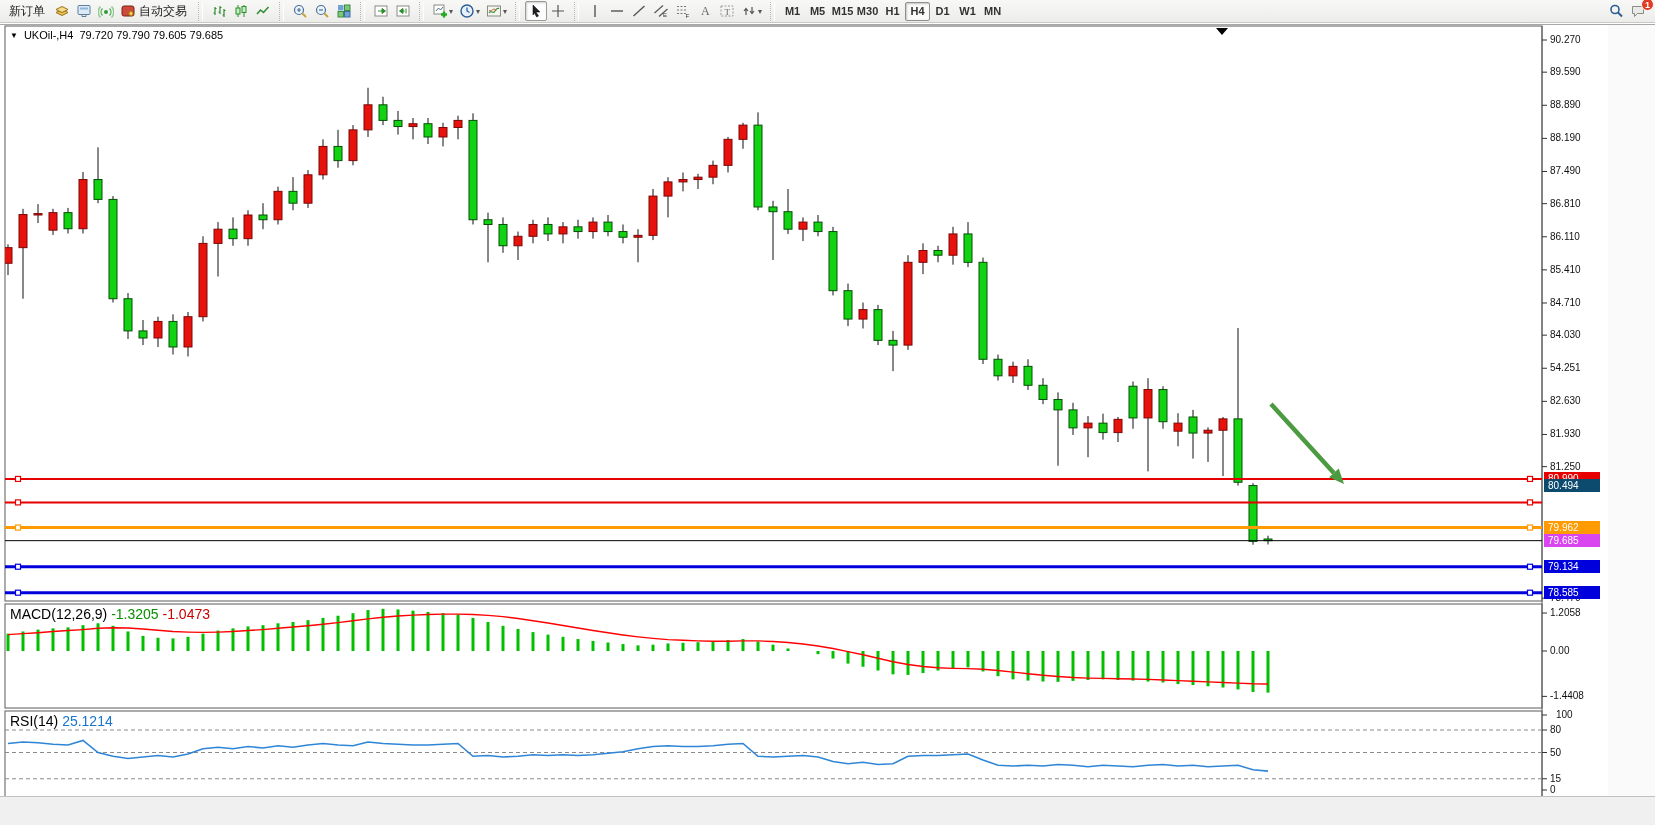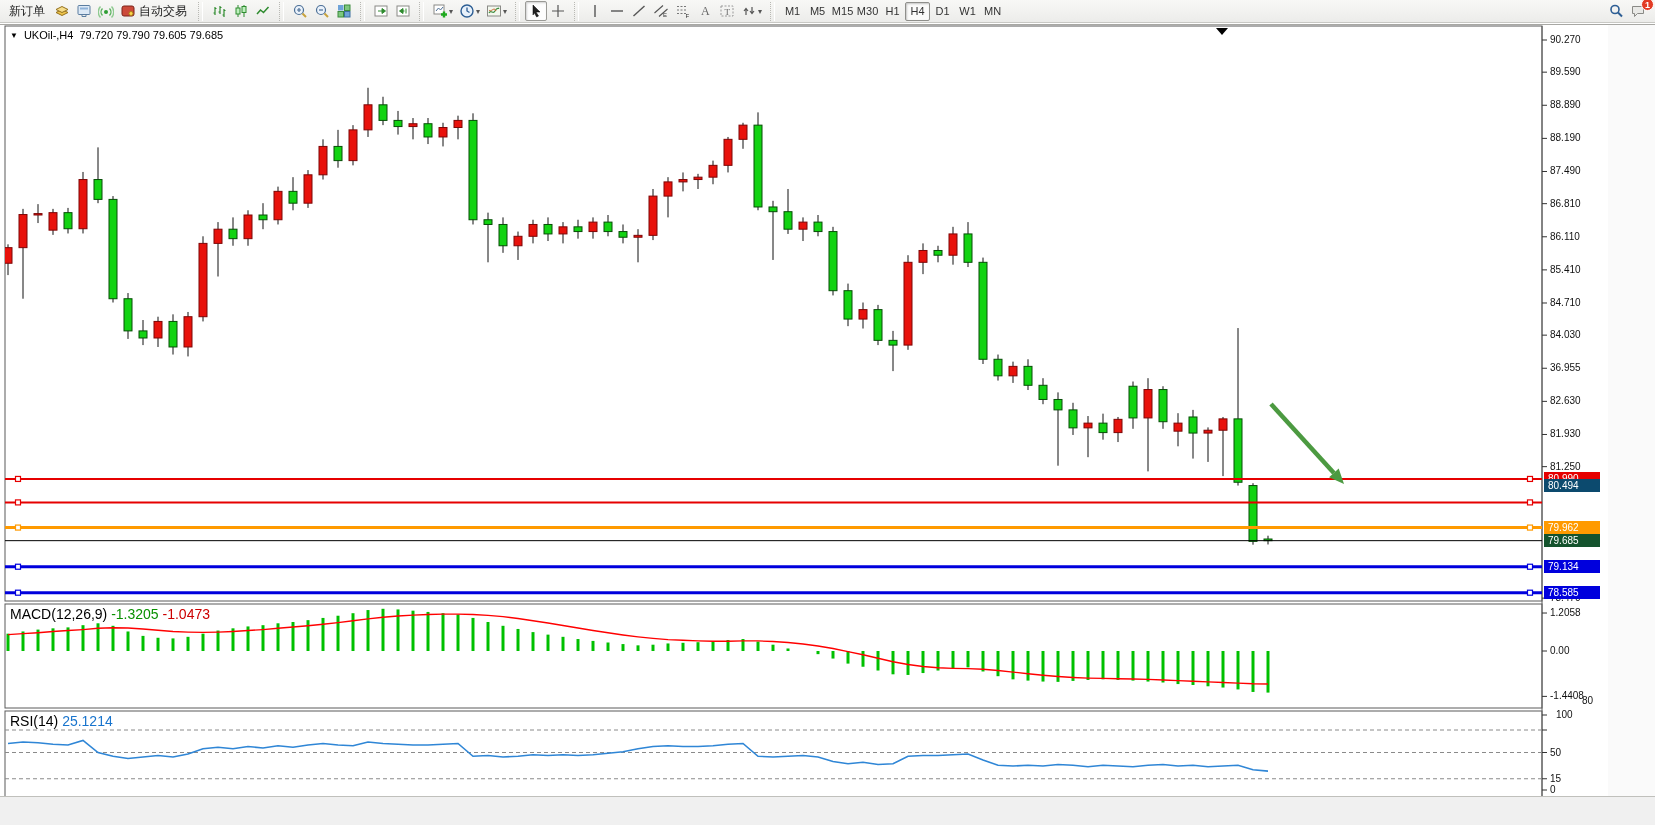--- a/index.html
+++ b/index.html
@@ -16,21 +16,21 @@
     border-left:1px dotted #b9b9b4; border-right:1px solid #fff; }
   .tb-btn { display:flex; align-items:center; justify-content:center;
     min-width:22px; height:20px; padding:0 2px; border:1px solid transparent;
     border-radius:2px; cursor:default; }
   .tb-btn.pressed { border:1px solid #9a9a96; background:#fdfdfd;
     box-shadow:inset 1px 1px 2px rgba(0,0,0,0.18); }
   .tb-text { font-size:12px; padding:0 3px; white-space:nowrap; }
   .caret { font-size:8px; color:#555; margin-left:1px; }
   .tf-btn { min-width:25px; height:19px; font-size:11px; color:#333;
     display:flex; align-items:center; justify-content:center;
-    border:1px solid transparent; border-radius:2px; }
+    border:1px solid transparent; border-radius:2px;font-weight:bold; }
   .tf-btn.active { border:1px solid #8f8f8b; background:#fbfbfa;
     box-shadow:inset 1px 1px 2px rgba(0,0,0,0.22); }
   #tb-right { margin-left:auto; display:flex; align-items:center; padding-right:6px; }
   #chat-badge { position:absolute; top:-4px; right:-6px; width:13px; height:13px;
     background:#e23b24; border-radius:50%; color:#fff; font-size:9px; font-weight:bold;
     display:flex; align-items:center; justify-content:center; border:1px solid #fff; }
 
   
   #chartwin { position:absolute; left:0; top:24px; width:1655px; height:796px;
     background:#fff; border-top:1px solid #a8a8a4; }
@@ -642,40 +642,40 @@
         <div class="tick-label" style="top: 9px;">90.270</div>
         <div class="tick-label" style="top: 41.164px;">89.590</div>
         <div class="tick-label" style="top: 74.274px;">88.890</div>
         <div class="tick-label" style="top: 107.384px;">88.190</div>
         <div class="tick-label" style="top: 140.494px;">87.490</div>
         <div class="tick-label" style="top: 172.658px;">86.810</div>
         <div class="tick-label" style="top: 205.768px;">86.110</div>
         <div class="tick-label" style="top: 238.878px;">85.410</div>
         <div class="tick-label" style="top: 271.988px;">84.710</div>
         <div class="tick-label" style="top: 304.152px;">84.030</div>
-        <div class="tick-label" style="top: 337.262px;">36.955</div>
+        <div class="tick-label" style="top: 337.262px;">54.251</div>
         <div class="tick-label" style="top: 370.372px;">82.630</div>
         <div class="tick-label" style="top: 403.482px;">81.930</div>
         <div class="tick-label" style="top: 435.646px;">81.250</div>
         <div class="tick-label" style="top: 567.14px;">78.470</div>
       </div>
     <div id="badge-layer">
         <div class="axis-badge" style="top: 447.444px; background: rgb(230, 0, 0);">80.990</div>
         <div class="axis-badge" style="top: 454px; background: #0c4a6e;">80.494</div>
         <div class="axis-badge" style="top: 496.068px; background: rgb(255, 154, 0);">79.962</div>
         <div class="axis-badge" style="top: 535.233px; background: rgb(0, 0, 221);">79.134</div>
         <div class="axis-badge" style="top: 561.201px; background: rgb(0, 0, 221);">78.585</div>
-        <div class="axis-badge" style="top: 509.17px; background: #14532d;">79.685</div>
+        <div class="axis-badge" style="top: 509.17px; background: #d946ef;">79.685</div>
       </div>
     <div id="ind-axis">
         <div class="tick-label" style="top: 582.017px;">1.2058</div>
         <div class="tick-label" style="top: 620px;">0.00</div>
         <div class="tick-label" style="top: 665.385px;">-1.4408</div>
         <div class="tick-label" style="top: 684px; margin-left: 6px;">100</div>
-        <div class="tick-label" style="top: 670px; margin-left: 32px;">80</div>
+        <div class="tick-label" style="top: 699px;">80</div>
         <div class="tick-label" style="top: 721.5px;">50</div>
         <div class="tick-label" style="top: 747.75px;">15</div>
         <div class="tick-label" style="top: 759px;">0</div>
       </div>
     <div id="time-axis">
         <div class="time-label" style="left: 26px;">17 Jan 2023</div>
         <div class="time-label" style="left: 90.05px;">18 Jan 05:00</div>
         <div class="time-label" style="left: 154.1px;">18 Jan 21:00</div>
         <div class="time-label" style="left: 218.15px;">19 Jan 13:00</div>
         <div class="time-label" style="left: 282.2px;">20 Jan 05:00</div>

